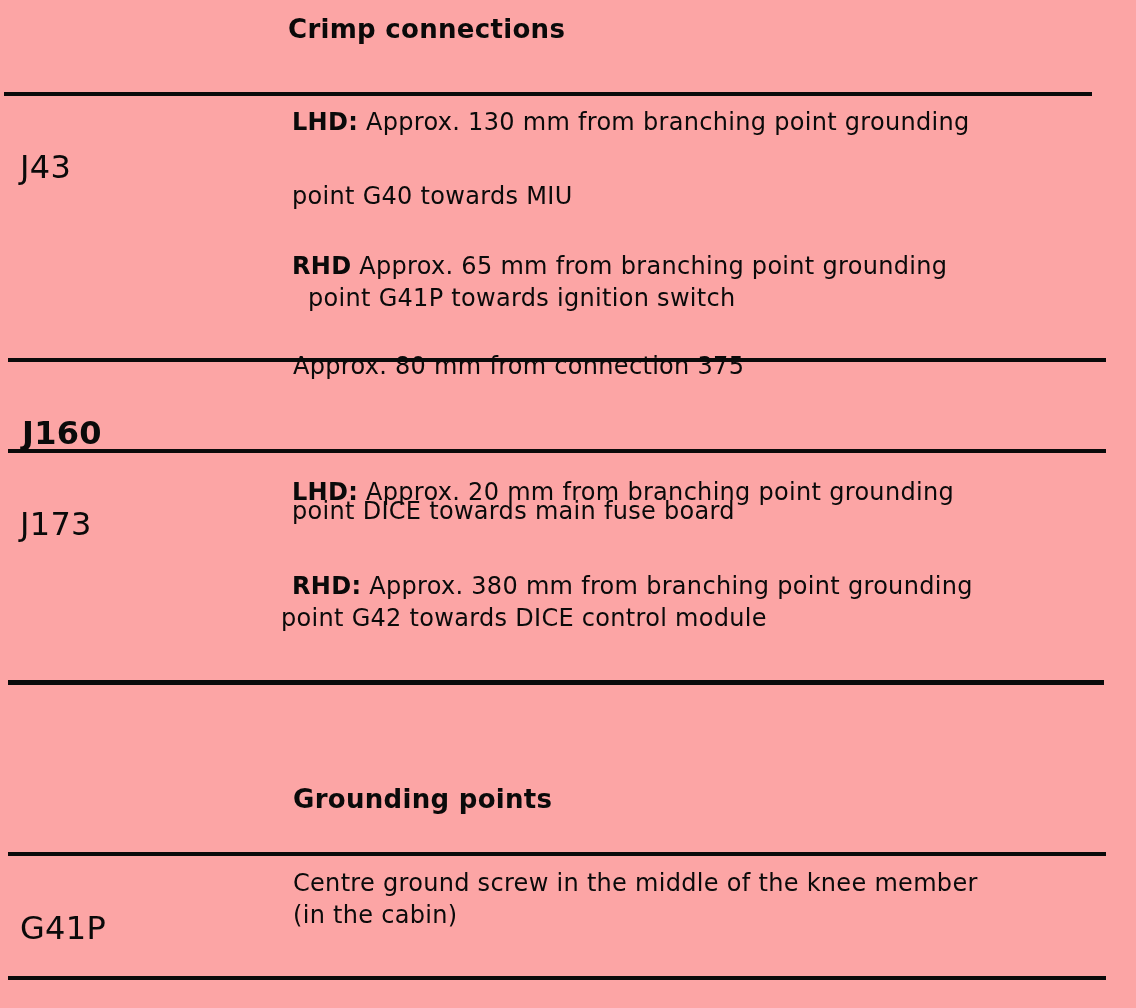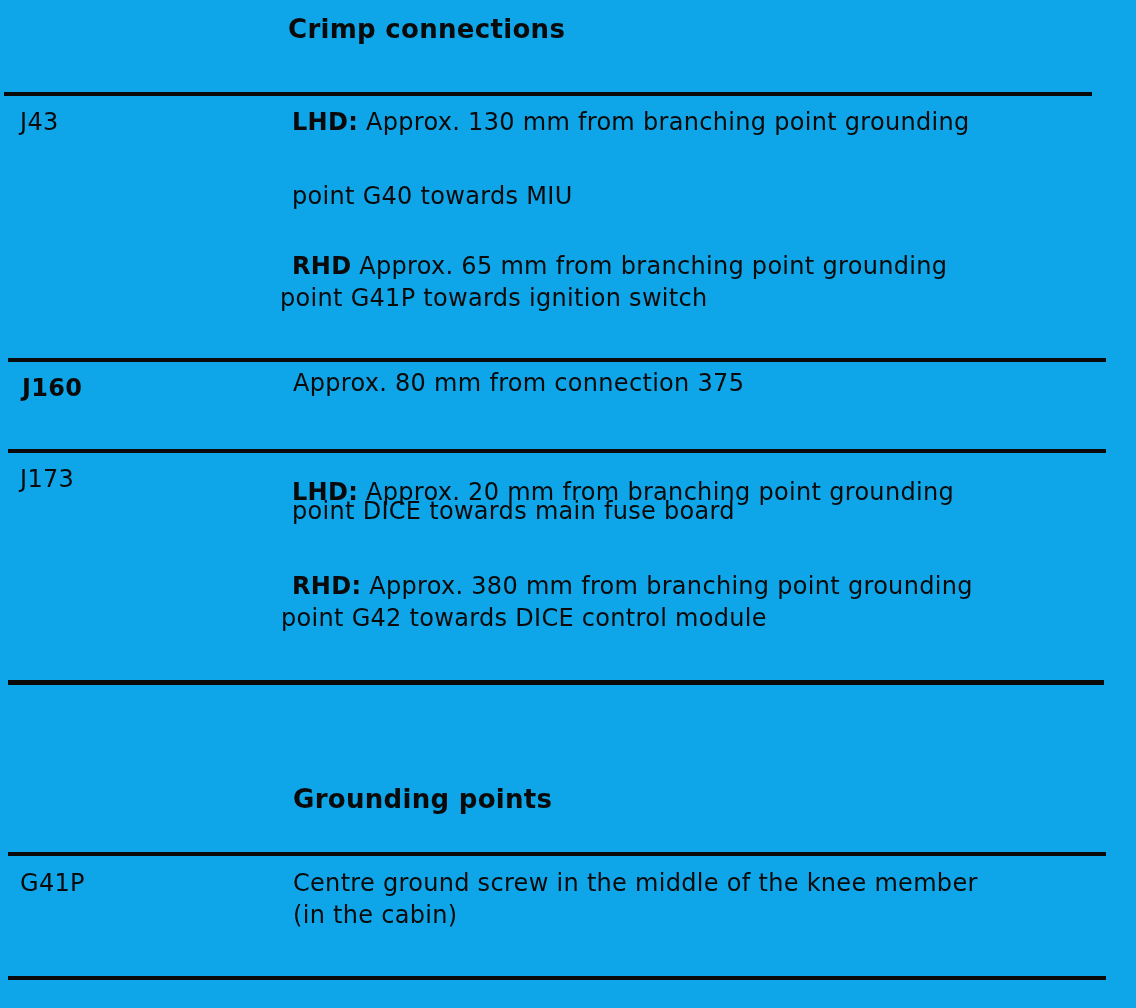--- a/index.html
+++ b/index.html
@@ -4,37 +4,38 @@
 <style>
   html, body {
     margin: 0;
     padding: 0;
     background: #ffffff;
   }
   .canvas {
     position: relative;
     width: 1136px;
     height: 1008px;
-    background: #0ea5e9;
+    background: #fca5a5;
     color: #0a0a0a;
     font-family: "DejaVu Sans", "Liberation Sans", sans-serif;
     overflow: hidden;
   }
   .section-title {
     position: absolute;
     font-size: 26px;
     font-weight: bold;
     white-space: nowrap;
     letter-spacing: 0.3px;
   }
   .row-label {
     position: absolute;
-    font-size: 24px;
+    font-size: 32px;
     white-space: nowrap;
     letter-spacing: 0.3px;
+    margin-top: 40px;
   }
   .text-line {
     position: absolute;
     font-size: 24px;
     white-space: nowrap;
     letter-spacing: 0.3px;
   }
   .text-line b {
     letter-spacing: 0.3px;
   }
@@ -57,27 +58,27 @@
   <div class="rule" style="left:4px; top:92px; width:1088px;"></div>
 
   <div class="row-label" style="left:20px; top:108px;">J43</div>
 
   <div class="text-line" style="left:292px; top:108px;"><b>LHD:</b><span> Approx. 130 mm from branching point grounding</span></div>
 
   <div class="text-line" style="left:292px; top:182px;"><span>point G40 towards MIU</span></div>
 
   <div class="text-line" style="left:292px; top:252px;"><b>RHD</b><span> Approx. 65 mm from branching point grounding</span></div>
 
-  <div class="text-line" style="left:280px; top:284px;"><span>point G41P towards ignition switch</span></div>
+  <div class="text-line" style="left:308px; top:284px;"><span>point G41P towards ignition switch</span></div>
 
   <div class="rule" style="left:8px; top:358px; width:1098px;"></div>
 
   <div class="row-label" style="left:22px; top:374px;font-weight:bold;">J160</div>
 
-  <div class="text-line" style="left:293px; top:369px;text-align:right;"><span>Approx. 80 mm from connection 375</span></div>
+  <div class="text-line" style="left:293px; top:352px;text-align:right;"><span>Approx. 80 mm from connection 375</span></div>
 
   <div class="rule" style="left:8px; top:449px; width:1098px;"></div>
 
   <div class="row-label" style="left:20px; top:465px;">J173</div>
 
   <div class="text-line" style="left:292px; top:465px;margin-top:13px;"><b>LHD:</b><span> Approx. 20 mm from branching point grounding</span></div>
 
   <div class="text-line" style="left:292px; top:497px;"><span>point DICE towards main fuse board</span></div>
 
   <div class="text-line" style="left:292px; top:572px;"><b>RHD:</b><span> Approx. 380 mm from branching point grounding</span></div>

